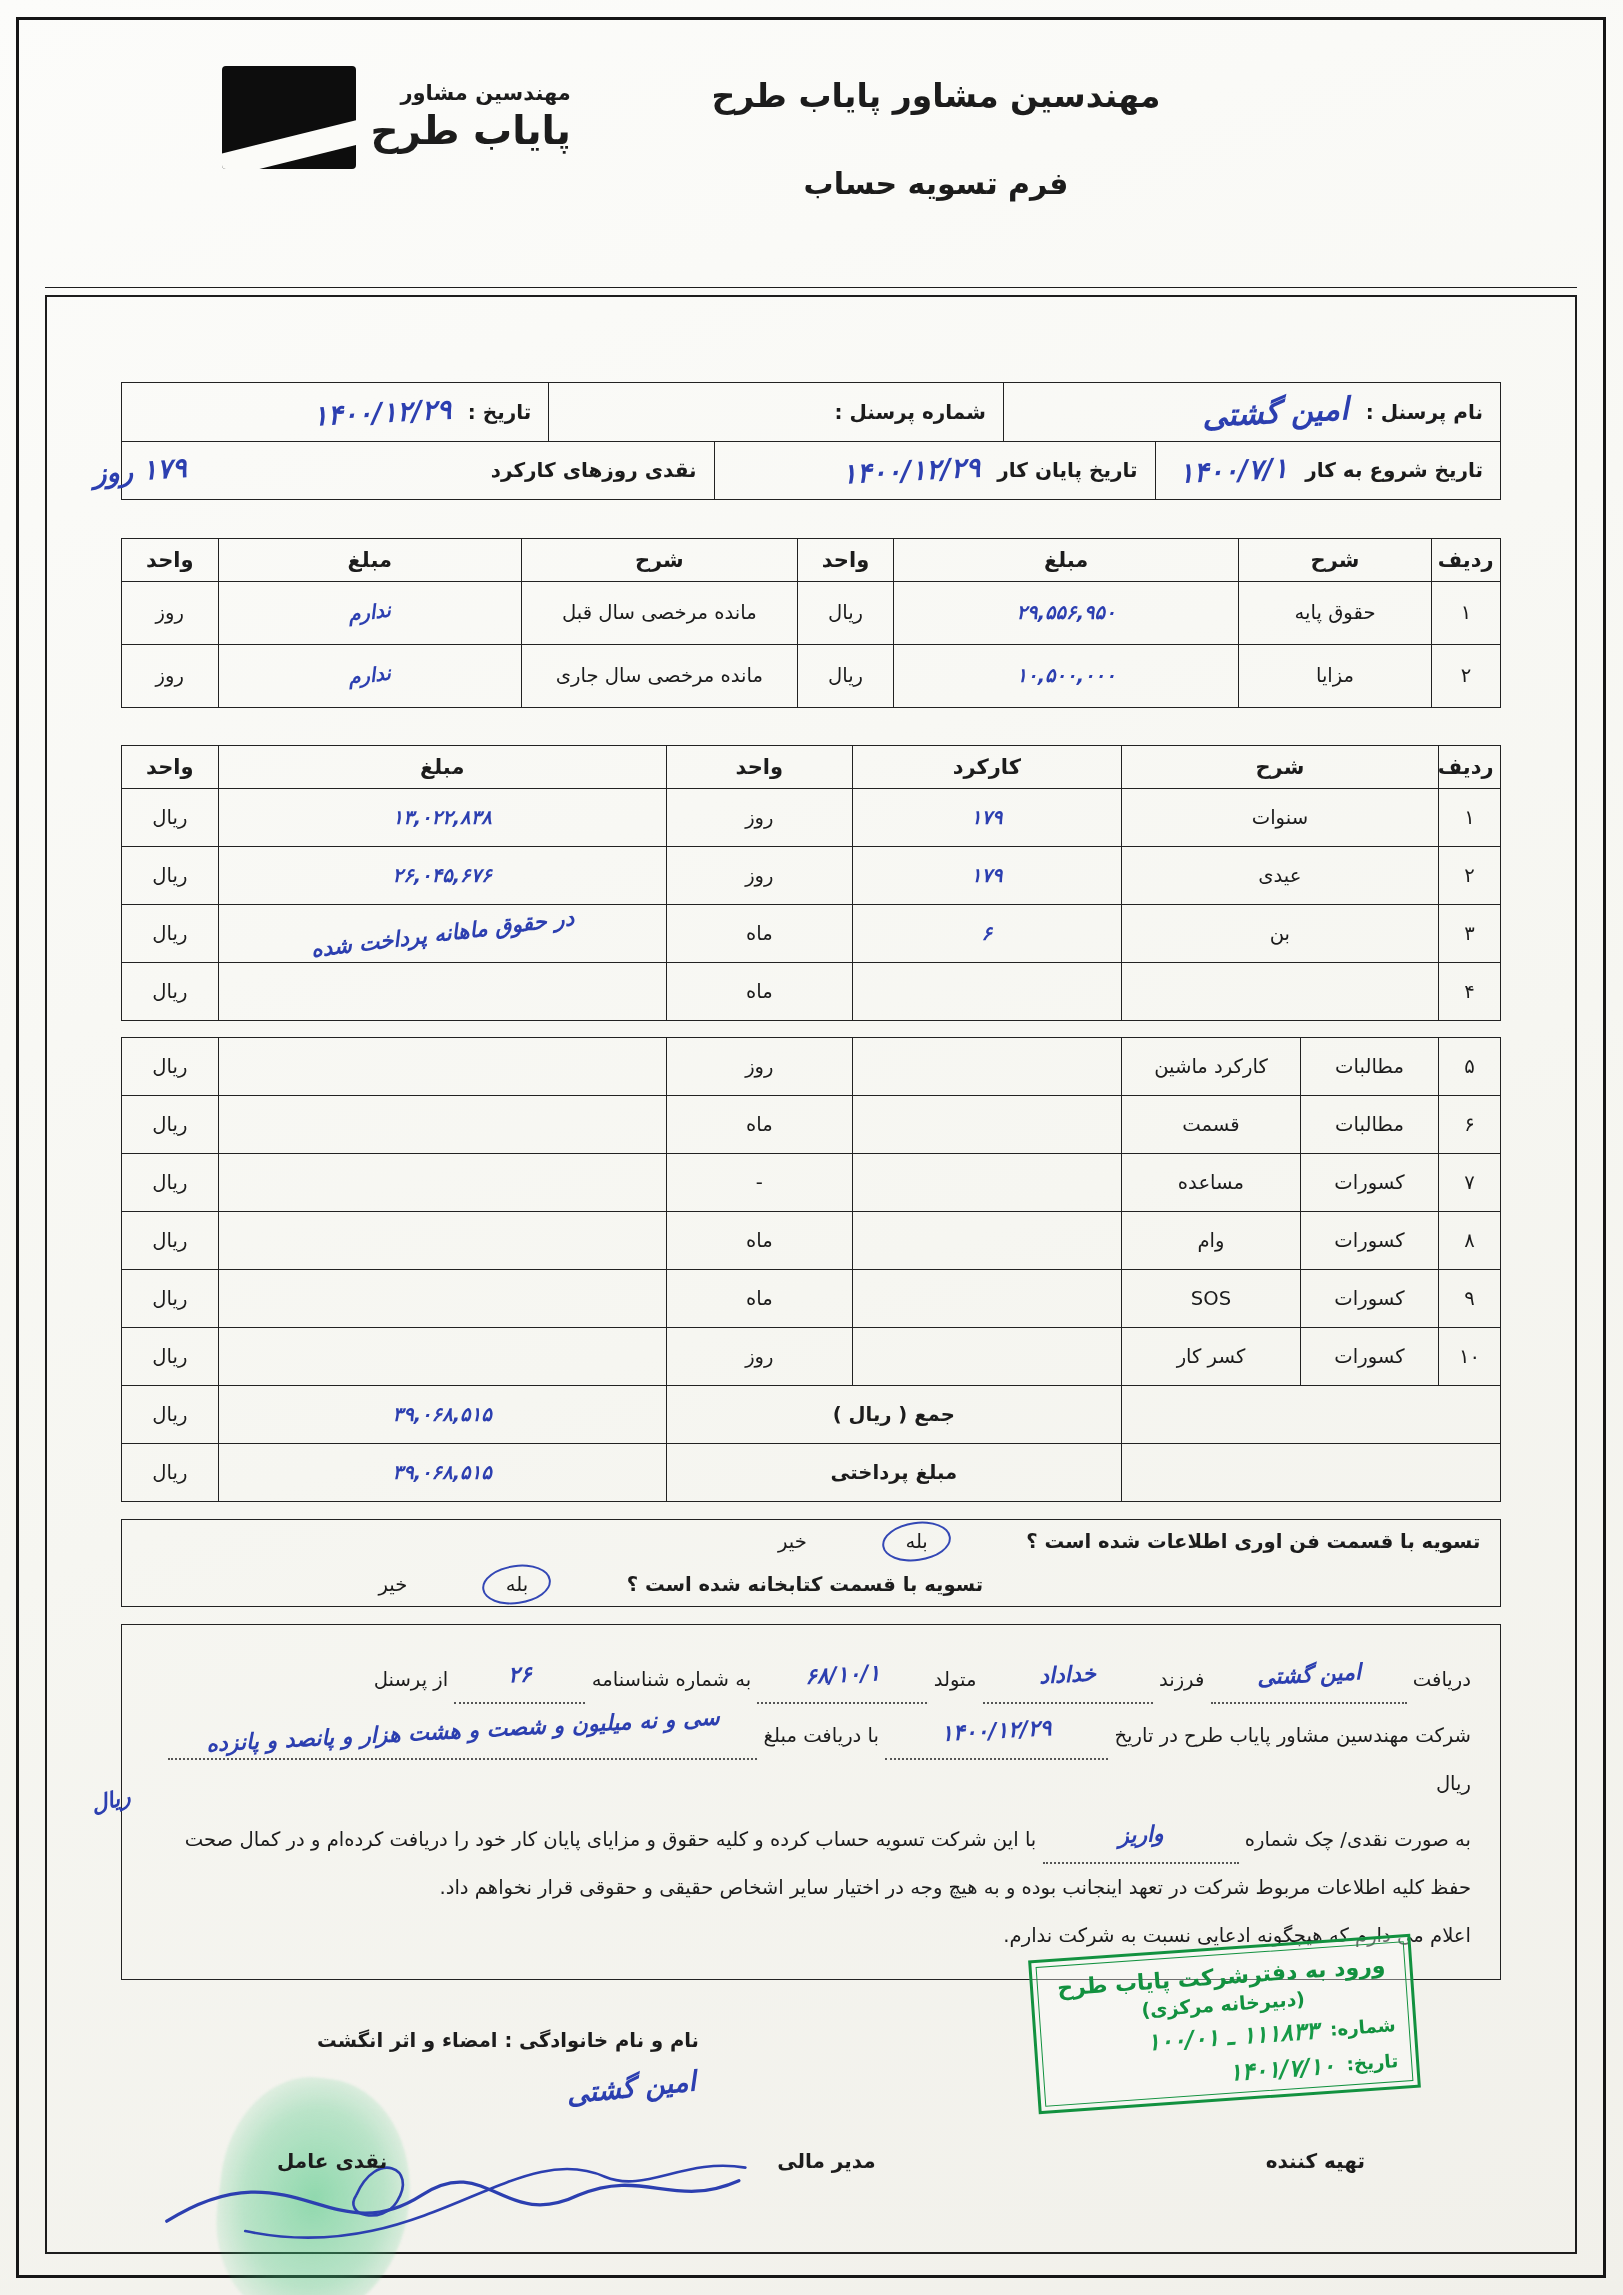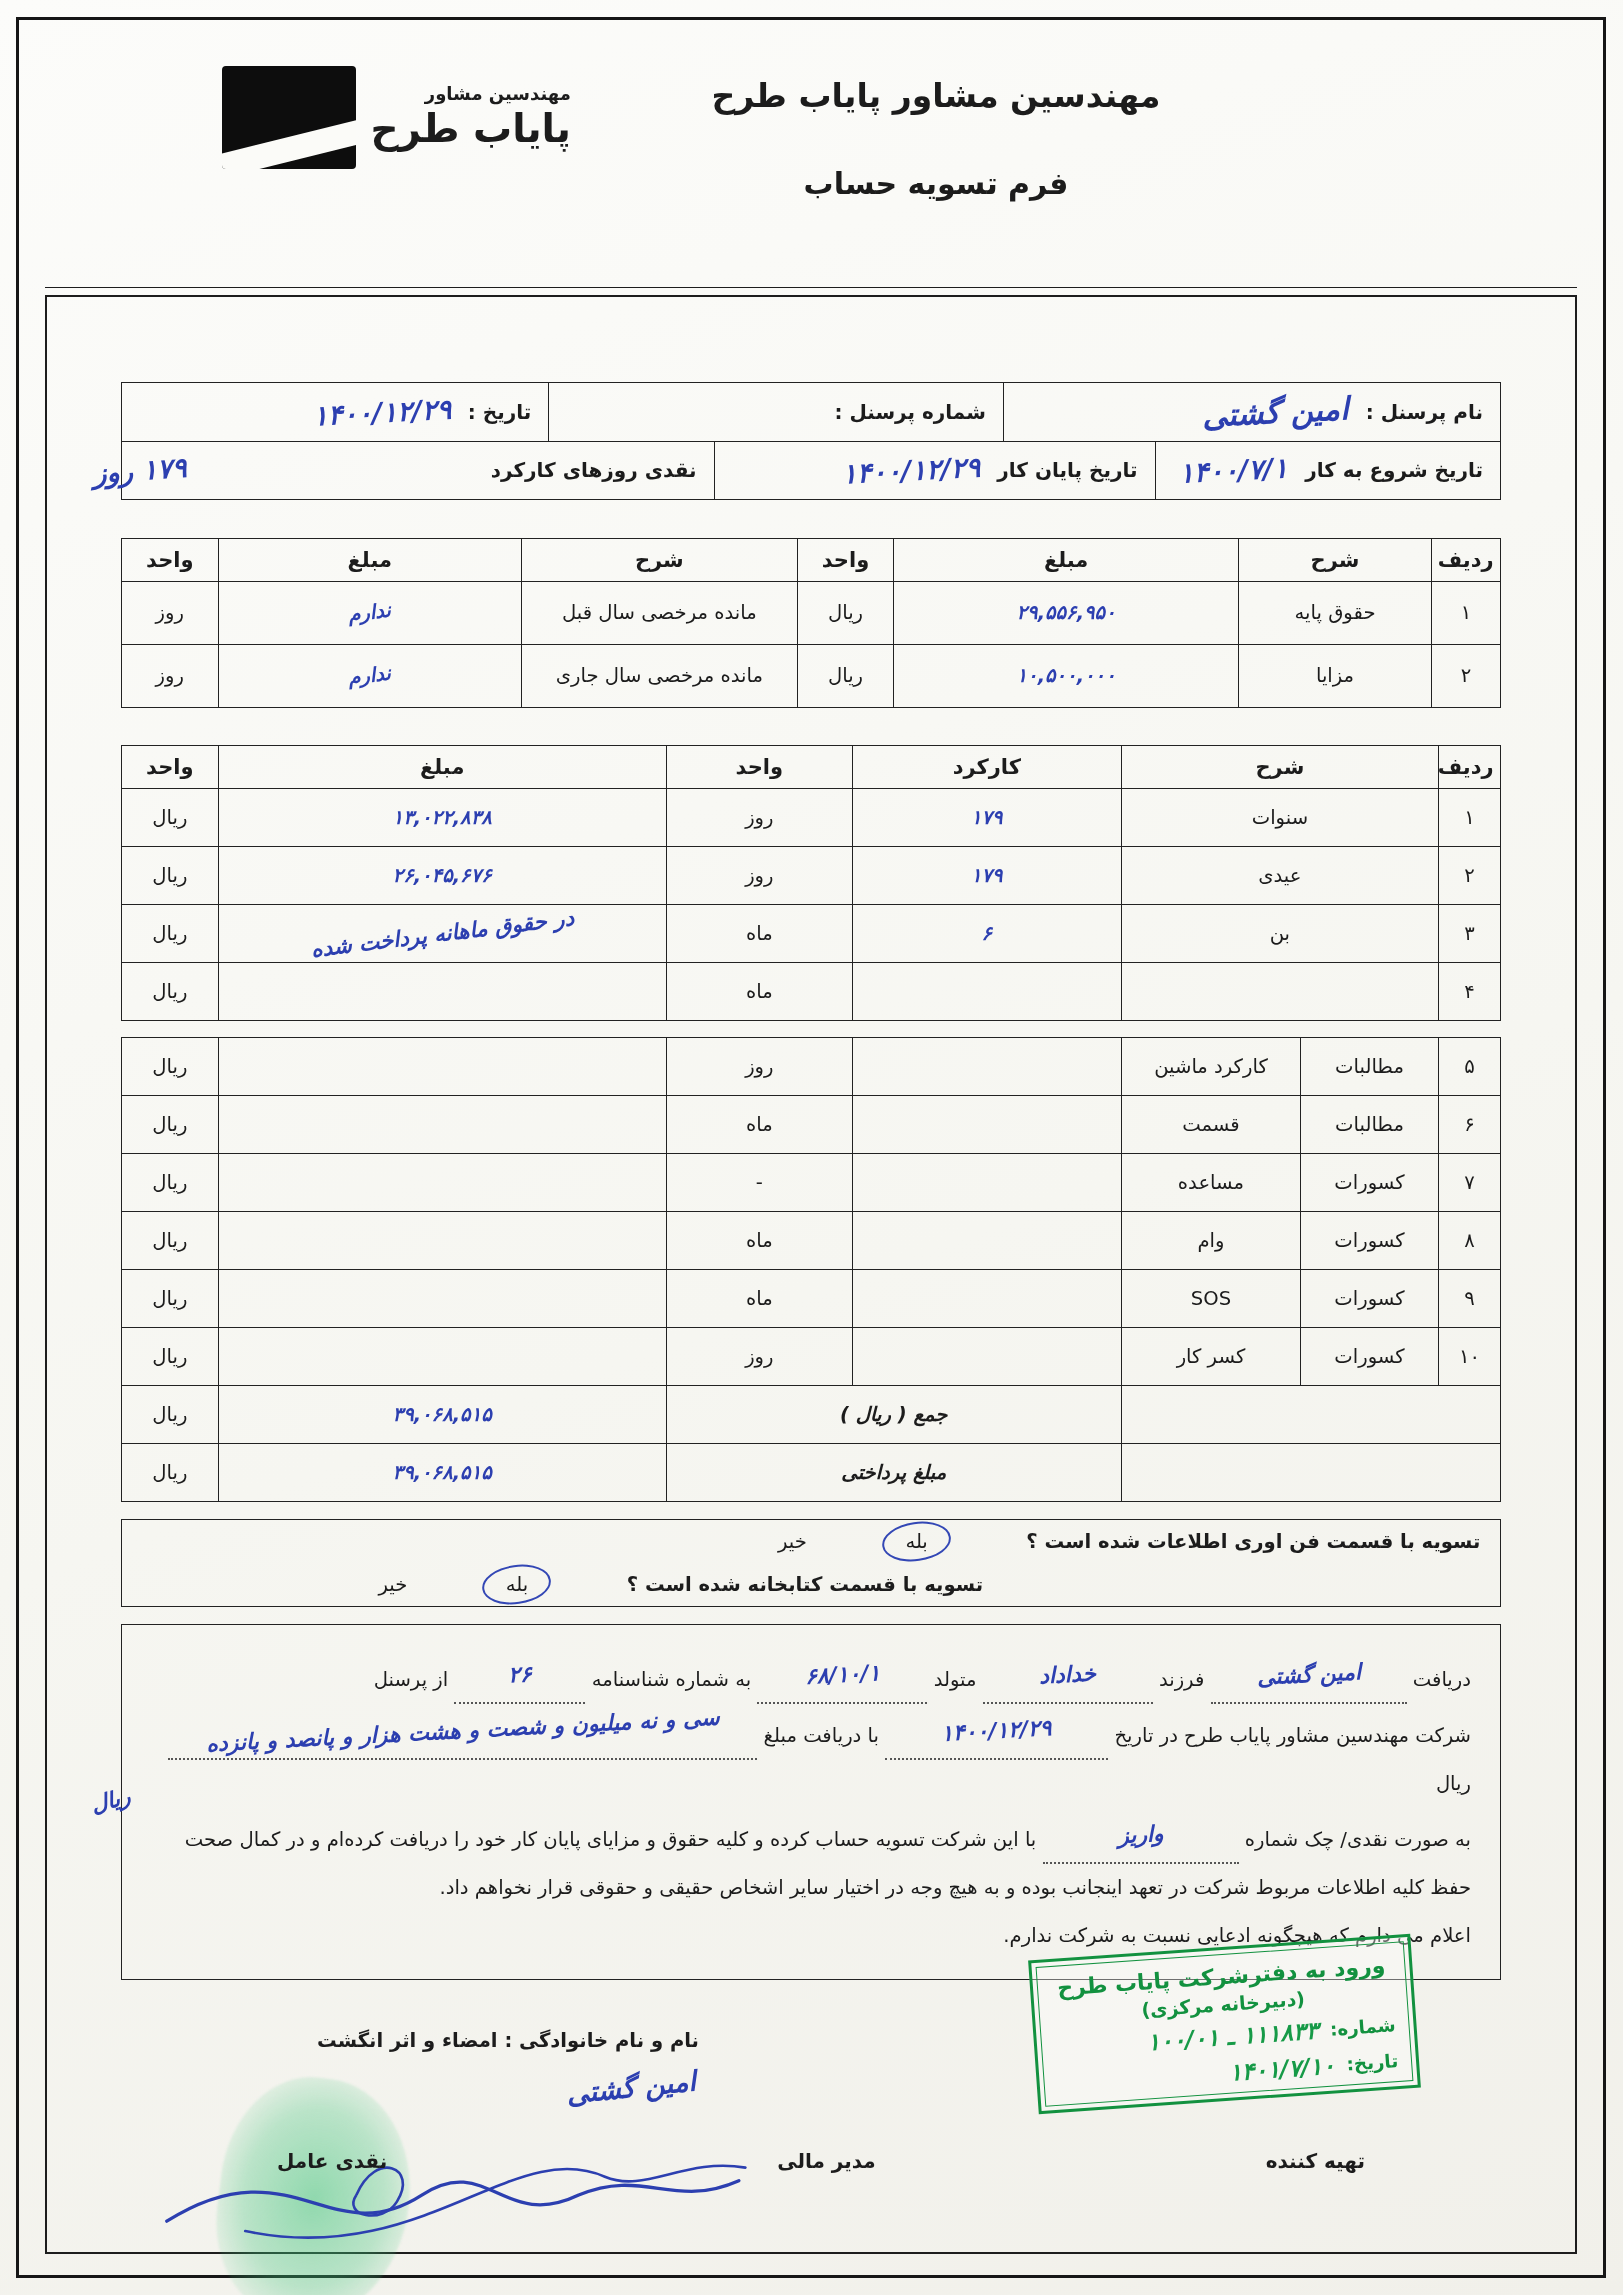--- a/index.html
+++ b/index.html
@@ -11,21 +11,21 @@
     direction:rtl; color:#1c1c1c; overflow:hidden;
   }
   .outer-frame { position:absolute; inset:17px; border:3.3px solid #161616; pointer-events:none; }
 
   
   .header { position:absolute; top:46px; left:59px; right:59px; height:229px; }
   .logo { position:absolute; left:164px; top:19.6px; display:flex; align-items:center; direction:ltr; }
   .logo-box { position:relative; width:134px; height:103px; background:#0d0d0d; overflow:hidden; border-radius:3.9px; }
   .logo-box::after { content:""; position:absolute; left:-26px; bottom:9.2px; width:196px; height:23.6px; background:#fbfbf8; transform:rotate(-14deg); }
   .logo-text { margin-left:14.4px; text-align:right; direction:rtl; }
-  .logo-text .small { font-size:18px; font-weight:bold; letter-spacing:0.7px; }
+  .logo-text .small { font-size:21px; font-weight:bold; letter-spacing:0.7px; }
   .logo-text .big { font-size:39px; font-weight:bold; margin-top:2.6px; }
   .titles { position:absolute; right:340px; top:29.5px; width:576px; text-align:center; }
   .titles .t1 { font-size:33px; font-weight:bold; }
   .titles .t2 { font-size:30px; font-weight:bold; margin-top:51px; }
 
   
   .body-frame {
     position:absolute; top:295px; left:46px; right:46px; bottom:41px;
     border:2px solid #1d1d1d; padding:19.6px 33px 13px;
   }
@@ -53,21 +53,21 @@
   
   table.tbl { width:100%; border-collapse:collapse; table-layout:fixed; }
   table.tbl th, table.tbl td { border:1.3px solid #222; text-align:center; vertical-align:middle; font-size:19.6px; padding:3.9px 6.5px; overflow:visible; }
   table.tbl th { font-weight:bold; font-size:21px; height:43px; background:transparent; }
   .salary { margin-top:38px; }
   .salary td { height:63px; }
   .benefits { margin-top:37px; }
   .benefits td { height:58px; }
   tr.gap td { border:none; height:17px; padding:0; }
   td.noborder { border:none; }
-  td.b { font-weight:bold; font-size:20px;font-style:italic; }
+  td.b { font-weight:bold; font-size:20px; }
   .hw-note { display:inline-block; transform:rotate(-7deg); font-size:21.6px; white-space:nowrap; }
 
   
   .clear-box { margin-top:17px; border:1.3px solid #222; }
   .clear-row { display:flex; align-items:center; min-height:43px; padding:3.9px 19.6px; gap:92px; font-size:19.6px; }
   .clear-row .lbl { font-weight:bold; }
   .clear-row.second { padding-right:517px; }
   .circled { position:relative; display:inline-block; padding:1.3px 6.5px; }
   .circled::after { content:""; position:absolute; inset:-6.5px -17px; border:2px solid #3347b5; border-radius:50%; transform:rotate(-8deg); }
 

